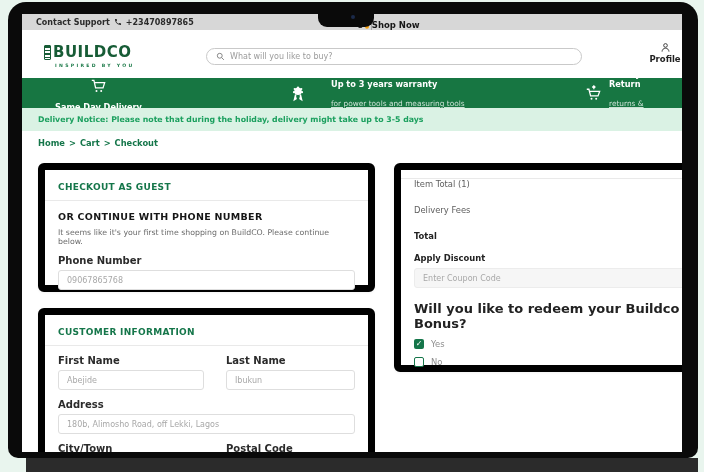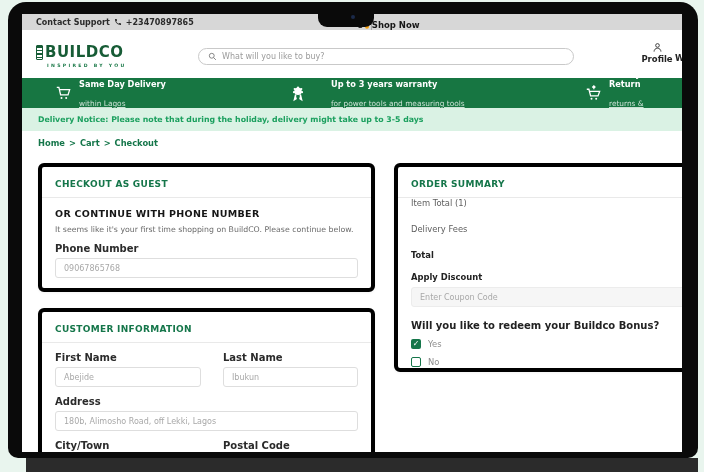--- a/index.html
+++ b/index.html
@@ -14,71 +14,71 @@
   .camera-dot { position:absolute; left:33px; top:7px; width:4px; height:4px; border-radius:50%; background:#1b2a4a; }
 
   
   .topbar { position:absolute; left:0; top:0; width:660px; height:16px; background:#d7d7d7; display:flex; align-items:center; }
   .topbar-left { display:flex; align-items:center; gap:4px; margin-left:14px; font-size:8px; font-weight:bold; color:#2b2b2b; }
   .topbar-right { position:absolute; left:336px; top:0; height:22px; display:flex; align-items:center; font-size:8px; font-weight:bold; color:#2b2b2b; }
   .topbar-divider { width:1px; height:10px; background:#a8a8a8; }
   .shop-now { font-size:8.5px; color:#161616; cursor:pointer; }
 
   
-  .header { position:absolute; left:0; top:22px; width:660px; height:42px; background:#fff;padding-left:32px; }
+  .header { position:absolute; left:8px; top:22px; width:660px; height:42px; background:#fff;padding-left:32px; }
   .logo { position:absolute; left:14px; top:7px; display:flex; flex-direction:column; }
   .logo-main { display:flex; align-items:center; gap:2px; }
   .logo-ladder { width:7px; height:15px; border:1.5px solid #175c36; border-radius:1px;
     background:repeating-linear-gradient(to bottom,#175c36 0 1.5px,#ffffff 1.5px 3.5px); }
   .logo-text { font-size:15px; font-weight:800; color:#175c36; letter-spacing:0.5px; }
   .logo-tagline { font-size:4.6px; font-weight:bold; letter-spacing:2.3px; color:#1c7a49; margin-top:2px; padding-left:11px; }
   .searchbar { position:absolute; left:176px; top:12px; width:376px; height:17px; border:1px solid #c9c9c9; border-radius:9px; display:flex; align-items:center; gap:5px; padding:0 9px; background:#fff; }
   .searchbar .ph { font-size:8px; color:#9b9b9b; }
   .profile { position:absolute; left:612px; top:6px; width:46px; display:flex; flex-direction:column; align-items:center; gap:1px; cursor:pointer; }
   .profile-label { font-size:8.5px; font-weight:bold; color:#222; }
   .nav-clip { position:absolute; left:653px; top:17px; font-size:8.5px; font-weight:bold; color:#222; }
 
   
   .banner { position:absolute; left:0; top:64px; width:660px; height:30px; background:#177642; }
   .feature { position:absolute; top:0; height:30px; display:flex; align-items:center; gap:7px; }
   .feature-text { display:flex; flex-direction:column; justify-content:center; }
   .feature-title { font-size:8.2px; font-weight:bold; color:#ffffff; }
   .feature-sub { font-size:7.4px; color:rgba(255,255,255,0.78); margin-top:10px;text-decoration:underline; }
-  .f1 { left:33px; } .f2 { left:268px;gap:25px; } .f3 { left:563px; }
+  .f1 { left:33px;flex-direction:column; } .f2 { left:268px;gap:25px; } .f3 { left:563px; }
 
   
   .notice { position:absolute; left:0; top:94px; width:660px; height:23px; background:#daf2e4; display:flex; align-items:center; }
   .notice-text { margin-left:16px; font-size:7.8px; font-weight:bold; color:#1ca05f; }
 
   
   .breadcrumb { position:absolute; left:16px; top:124px; font-size:8.3px; font-weight:bold; color:#15764a; display:flex; gap:4px; }
   .crumb { cursor:pointer; }
 
   
-  .card { position:absolute; background:#fff; border:4px solid #000000; border-radius:6px; box-shadow:0 1px 3px rgba(0,0,0,0.05); padding:0 13px; }
+  .card { position:absolute; background:#fff; border:7px solid #000000; border-radius:6px; box-shadow:0 1px 3px rgba(0,0,0,0.05); padding:0 13px; }
   .card-guest    { left:16px;  top:149px; width:337px; height:129px; }
   .card-customer { left:16px;  top:294px; width:337px; height:176px; }
   .card-summary  { left:372px; top:149px; width:312px; height:209px; }
   .card-h { font-size:9px; font-weight:bold; color:#15764a; letter-spacing:0.3px; margin-top:12px; }
   .card-divider { height:1px; background:#e9e9e9; margin:8px -13px 0; }
 
   .sub-h { font-size:9.5px; font-weight:bold; color:#161616; letter-spacing:0.3px; margin-top:10px; }
   .desc { font-size:7.8px; color:#6b6b6b; margin-top:6px; }
   .field-label { font-size:10px; font-weight:bold; color:#2b2b2b; margin-top:9px; }
   .text-input { display:block; width:100%; height:20px; border:1px solid #dedede; border-radius:3px; margin-top:4px; padding:0 8px; font-size:8px; font-family:inherit; color:#555; background:#fff; outline:none; }
   .text-input::placeholder { color:#a8a8a8; }
 
   .form-row { display:flex; gap:22px; }
   .form-col1 { width:146px; } .form-col2 { flex:1; }
 
   .sum-line { font-size:8.4px; color:#5d5d5d; }
   .sum-line.bold { font-weight:bold; color:#222; }
   .mt18 { } .mt16 { margin-top:16px; } .mt12 { margin-top:12px; }
   .coupon-input { background:#f6f6f6; border:1px solid #ececec; margin-top:5px; }
-  .bonus-q { font-size:10px; font-weight:bold; color:#222; margin-top:13px; }
+  .bonus-q { font-size:13px; font-weight:bold; color:#222; margin-top:13px; }
   .check-row { display:flex; align-items:center; gap:7px; margin-top:8px; cursor:pointer; }
   .checkbox { width:10px; height:10px; border-radius:2px; display:flex; align-items:center; justify-content:center; }
   .checkbox.checked { background:#15764a; color:#fff; font-size:8px; line-height:1; }
   .checkbox.unchecked { background:#fff; border:1.5px solid #15764a; }
   .check-label { font-size:8.4px; color:#8d8d8d; }
 
   svg { display:block; }
 </style>
 </head>
 <body>
@@ -229,21 +229,20 @@
         <input class="text-input" type="text" style="">
       </div>
       <div class="form-col2">
         <div class="field-label">Postal Code</div>
         <input class="text-input" type="text" style="">
       </div>
     </div>
   </div>
 
   <div class="card card-summary">
-    <div class="card-h">ORDER SUMMARY</div>
     <div class="card-divider"></div>
     <div class="sum-line mt18">Item Total (1)</div>
     <div class="sum-line mt16">Delivery Fees</div>
     <div class="sum-line bold mt16">Total</div>
     <div class="sum-line bold mt12">Apply Discount</div>
     <input class="text-input coupon-input" type="text" placeholder="Enter Coupon Code" style="">
     <div class="bonus-q">Will you like to redeem your Buildco Bonus?</div>
     <div class="check-row">
       <span class="checkbox checked">✓</span>
       <span class="check-label">Yes</span>

